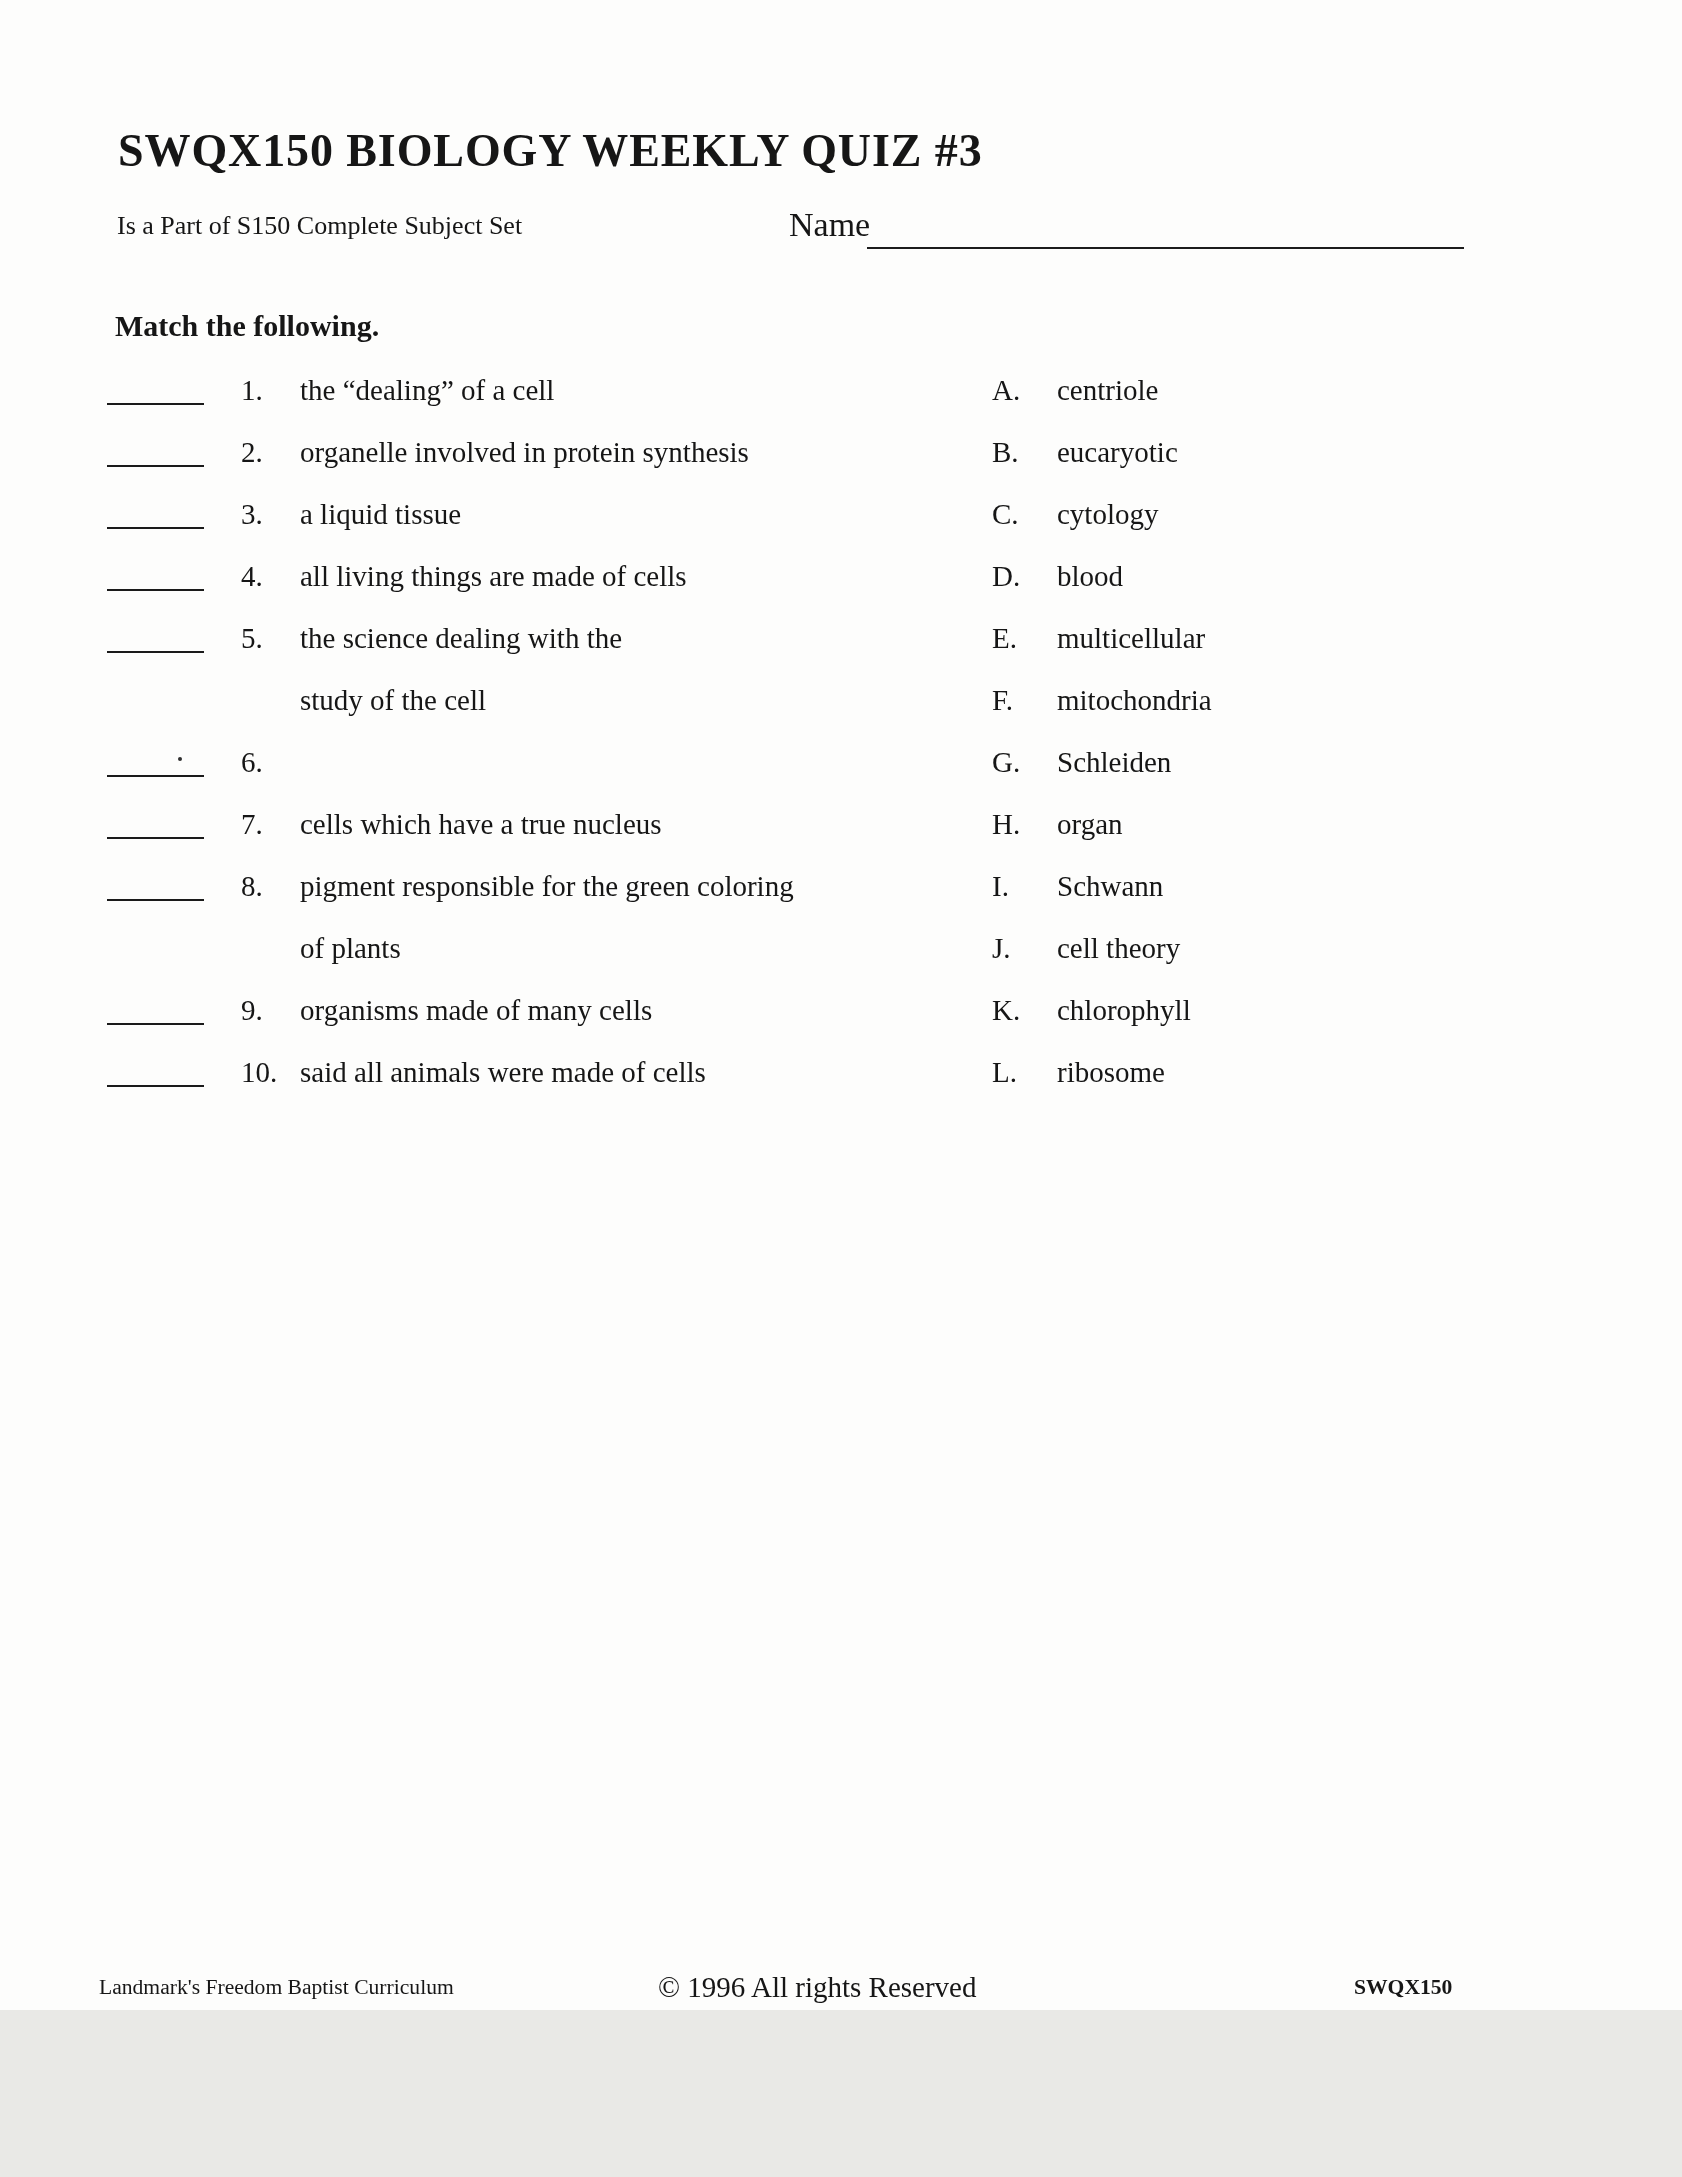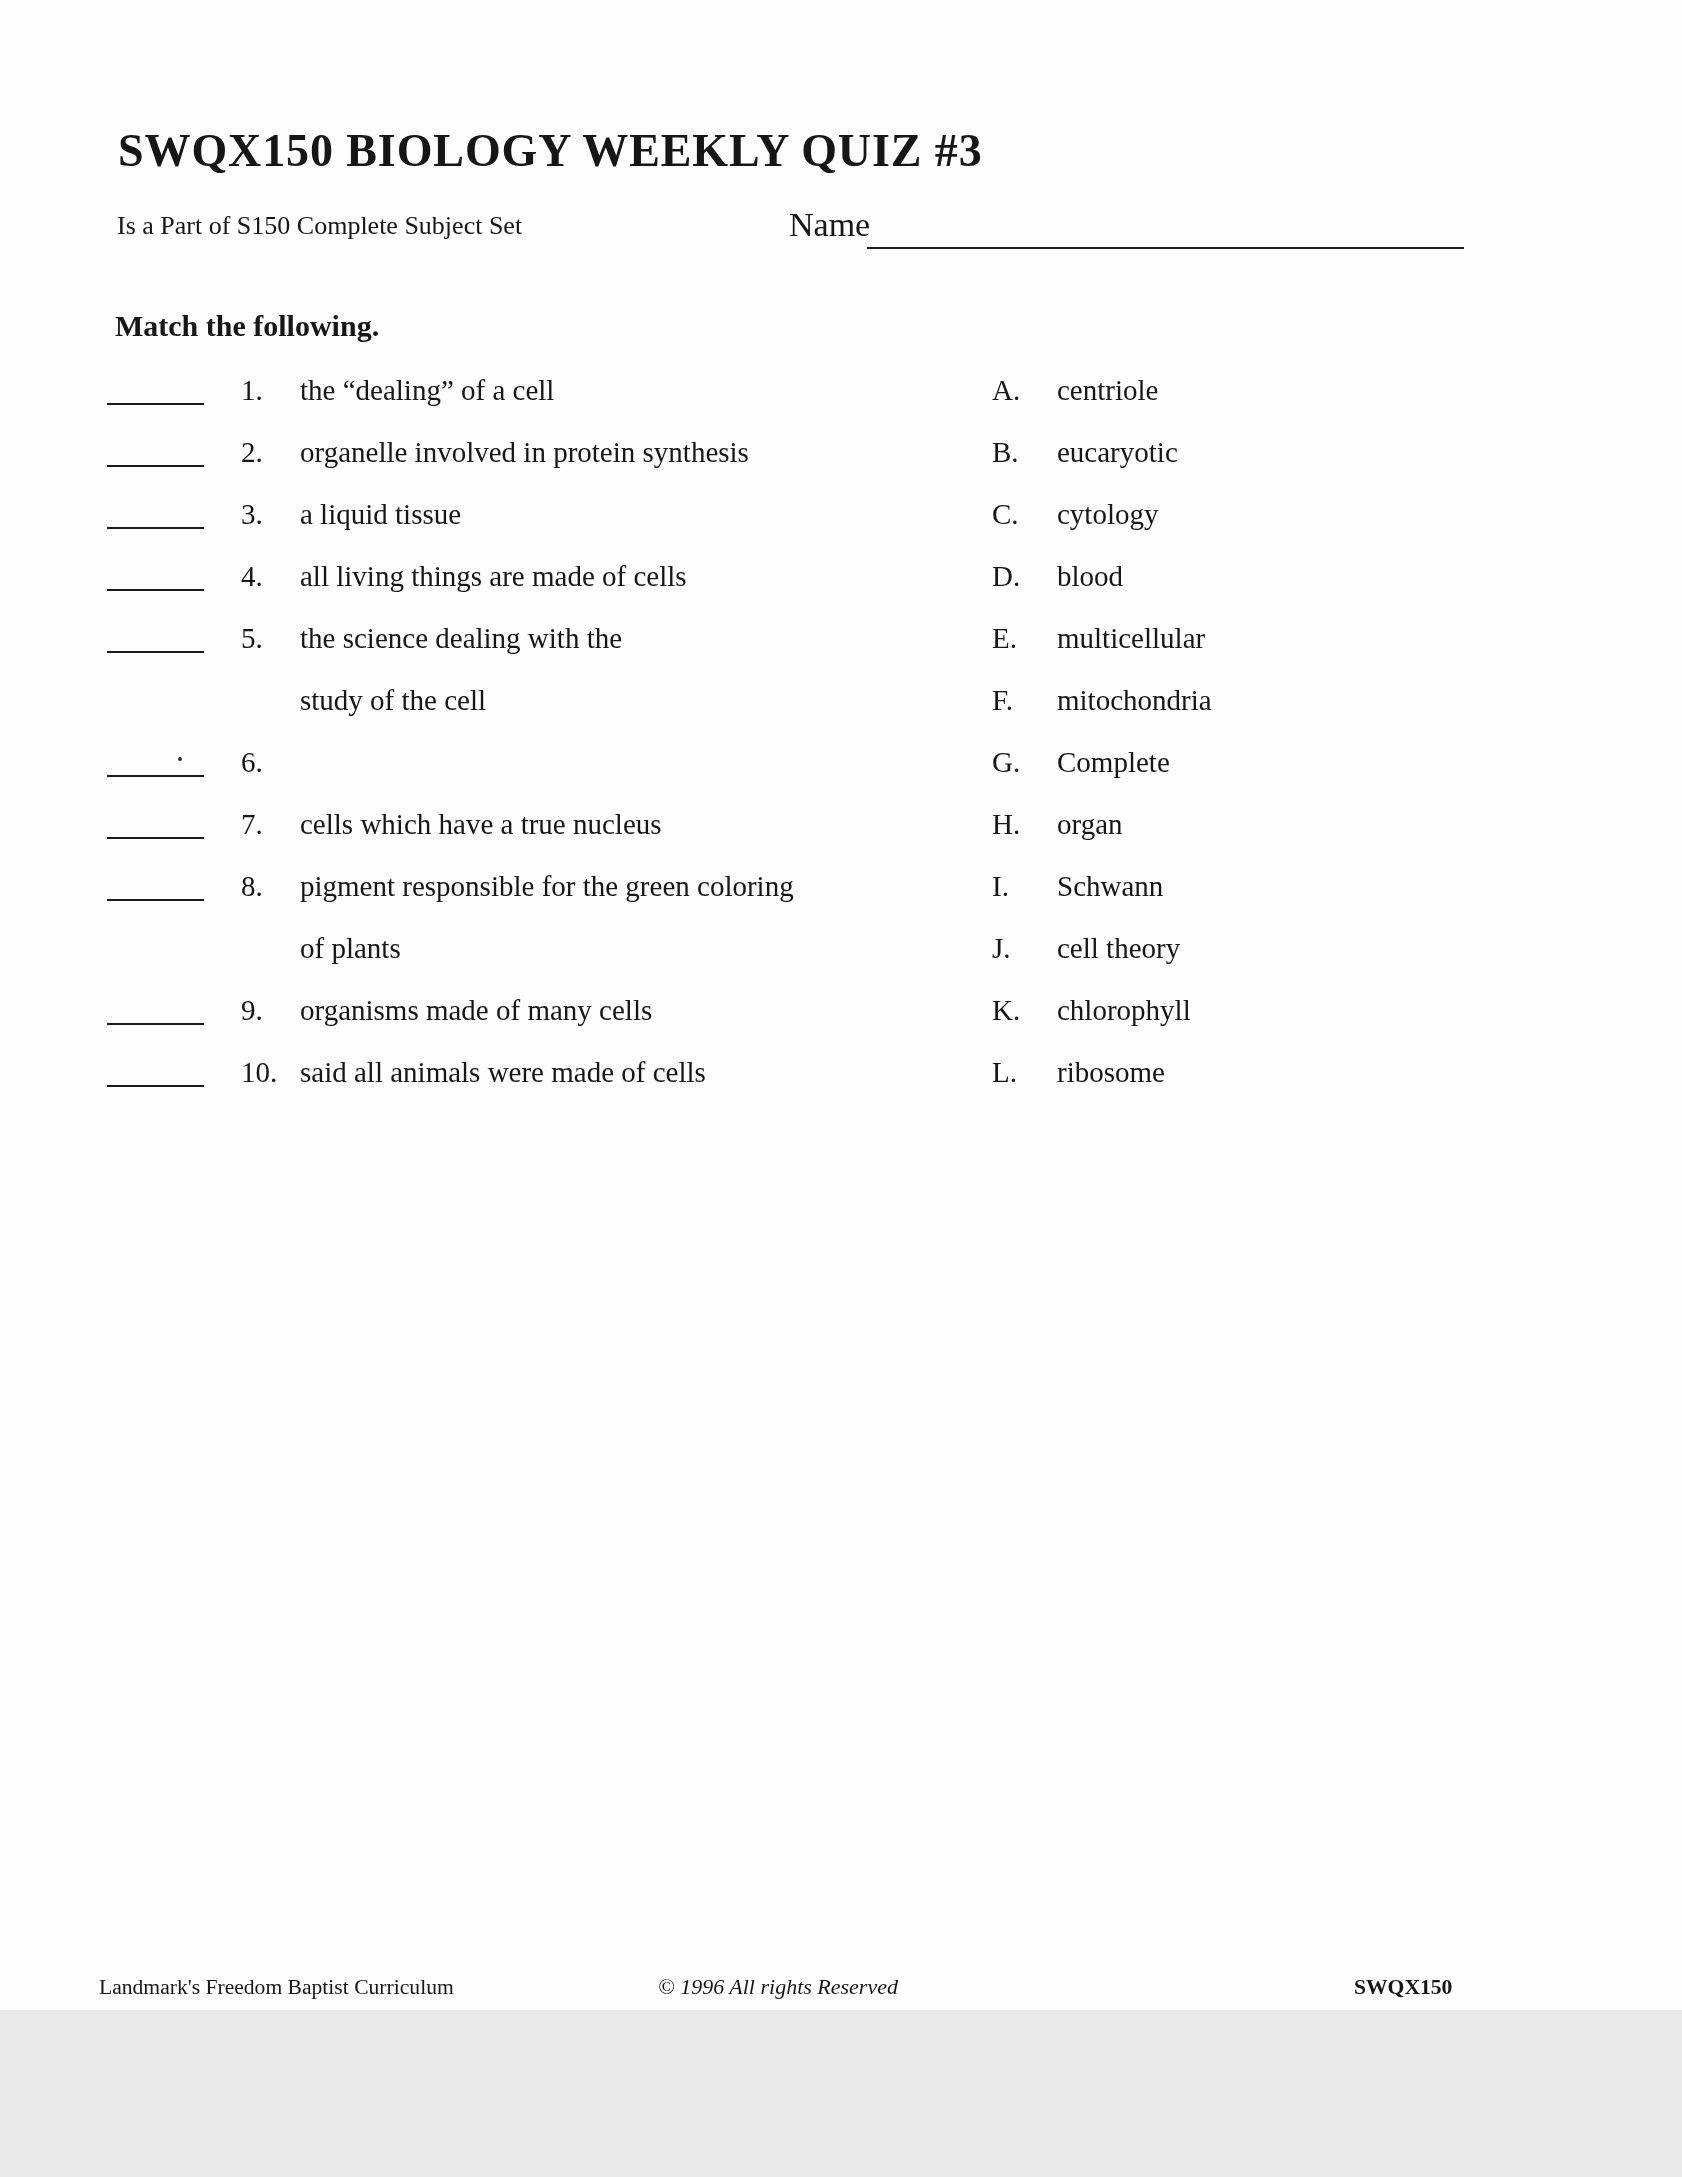--- a/index.html
+++ b/index.html
@@ -47,21 +47,21 @@
   }
   .num    { left: 241px; }
   .qtext  { left: 300px; }
   .letter { left: 992px; }
   .atext  { left: 1057px; }
   .speck {
     position: absolute; left: 178px; top: 757px;
     width: 4.3px; height: 4.3px; border-radius: 50%; background: #2e2e2e;
   }
   .footer-left   { position: absolute; left: 99px;  top: 1973px; font-size: 21.6px; line-height: 28px; white-space: nowrap; text-align: center; }
-  .footer-center { position: absolute; left: 658px;  top: 1973px; font-size: 22px; line-height: 28px; white-space: nowrap; font-style: italic; }
+  .footer-center { position: absolute; left: 658px;  top: 1973px; font-size: 29px; line-height: 28px; white-space: nowrap; }
   .footer-right  { position: absolute; left: 1354px; top: 1973px; font-size: 21.6px; line-height: 28px; white-space: nowrap; font-weight: bold; }
 </style>
 </head>
 <body>
 
 <div class="page">
 
   <div class="title">SWQX150 BIOLOGY WEEKLY QUIZ #3</div>
 
   <div class="subtitle">Is a Part of S150 Complete Subject Set</div>
@@ -109,21 +109,21 @@
       </div>
       <div class="row">
         <span class="qtext">study of the cell</span>
         <span class="letter">F.</span>
         <span class="atext">mitochondria</span>
       </div>
       <div class="row">
         <span class="blank"></span>
         <span class="num">6.</span>
         <span class="letter">G.</span>
-        <span class="atext">Complete</span>
+        <span class="atext">Schleiden</span>
       </div>
       <div class="row">
         <span class="blank"></span>
         <span class="num">7.</span>
         <span class="qtext">cells which have a true nucleus</span>
         <span class="letter">H.</span>
         <span class="atext">organ</span>
       </div>
       <div class="row">
         <span class="blank"></span>

